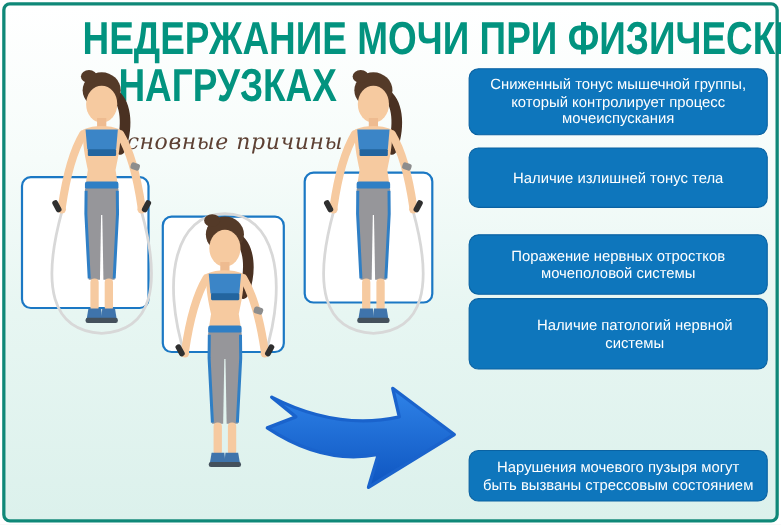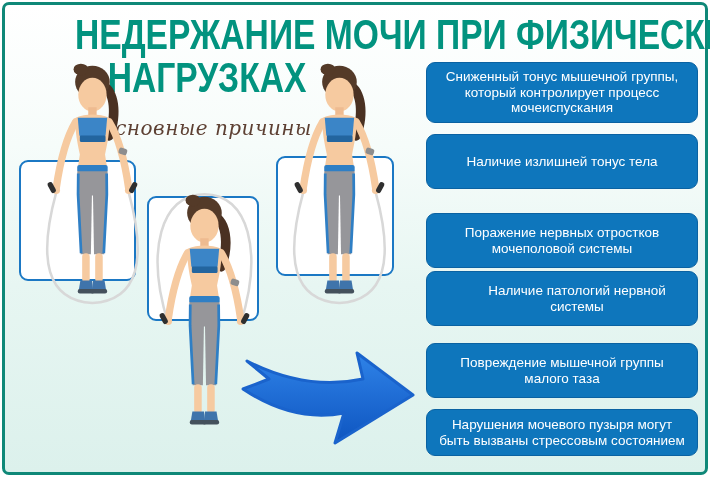--- a/index.html
+++ b/index.html
@@ -39,21 +39,21 @@
   .cause {
     position:absolute; left:421px; width:272px; box-sizing:border-box;
     background:#0e76bc; border:1px solid #0a62a2; border-radius:9px;
     color:#ffffff; font-weight:normal; font-size:13.5px; line-height:1.18;
     display:flex; align-items:center; justify-content:center; text-align:center;
     padding:3px 11px;
   }
   #cause-0 { top:57px;  height:61px; }
   #cause-1 { top:129px; height:55px; }
   #cause-2 { top:198px; height:55px;margin-top:10px; }
-  #cause-3 { top:266px; height:55px;padding-left:41px; }
+  #cause-3 { top:266px; height:65px;padding-left:41px; }
   #cause-4 { top:338px; height:55px; }
   #cause-5 { top:404px; height:47px; }
   .defs-holder { position:absolute; width:0; height:0; overflow:hidden; }
 </style>
 </head>
 <body>
 
 <div class="canvas">
   <div class="board">
 
@@ -117,17 +117,16 @@
     </svg>
 
     <svg class="arrow-wrap" viewBox="0 0 180 110">
       <path d="M6,20 C45,40 85,46 122,38 L116,12 L172,54 L94,102 L103,72 C62,80 26,64 2,48 L28,38 Z" fill="url(#agrad)" stroke="#1a63cc" stroke-width="3" stroke-linejoin="round"></path>
     </svg>
 
     <div class="cause" id="cause-0">Сниженный тонус мышечной группы, который контролирует процесс мочеиспускания</div>
     <div class="cause" id="cause-1">Наличие излишней тонус тела</div>
     <div class="cause" id="cause-2">Поражение нервных отростков мочеполовой системы</div>
     <div class="cause" id="cause-3">Наличие патологий нервной системы</div>
-    <div class="cause" id="cause-4">Повреждение мышечной группы малого таза</div>
     <div class="cause" id="cause-5">Нарушения мочевого пузыря могут быть вызваны стрессовым состоянием</div>
 
   </div>
 </div>
 
 </body></html>

